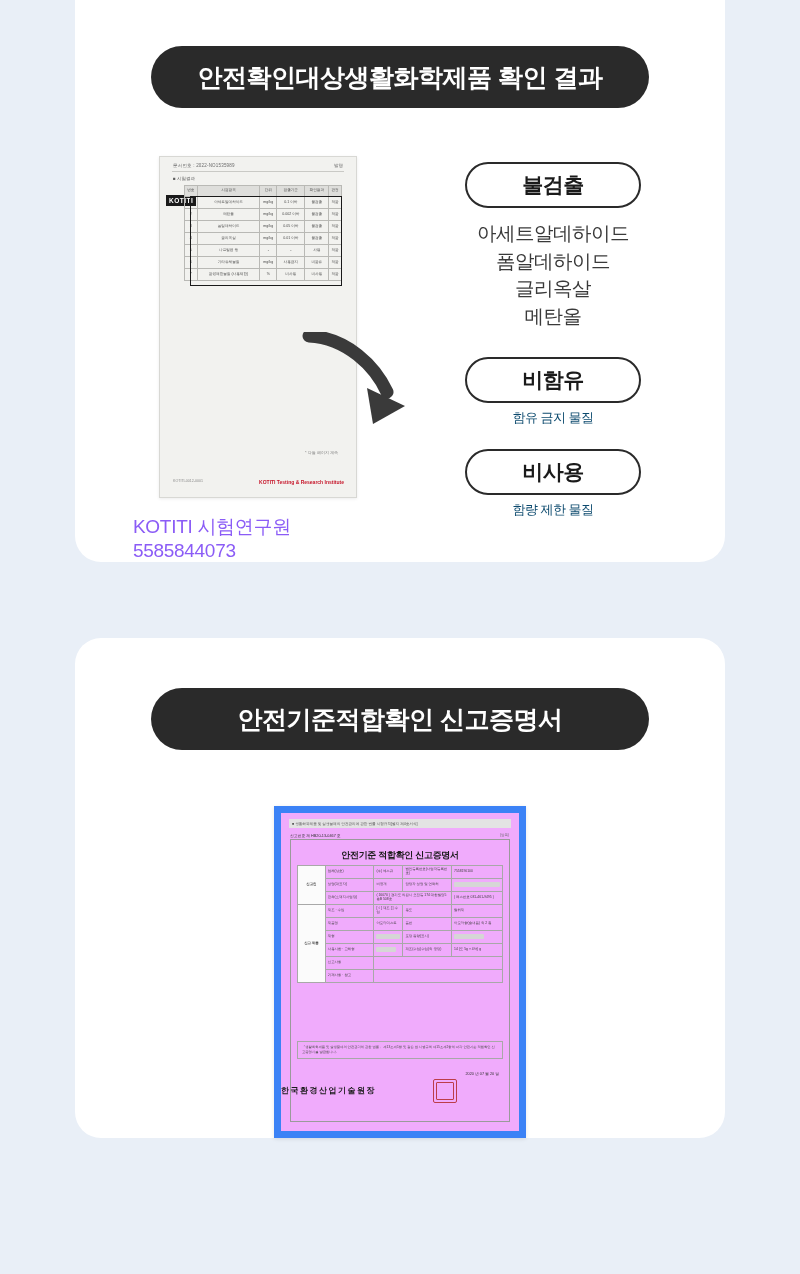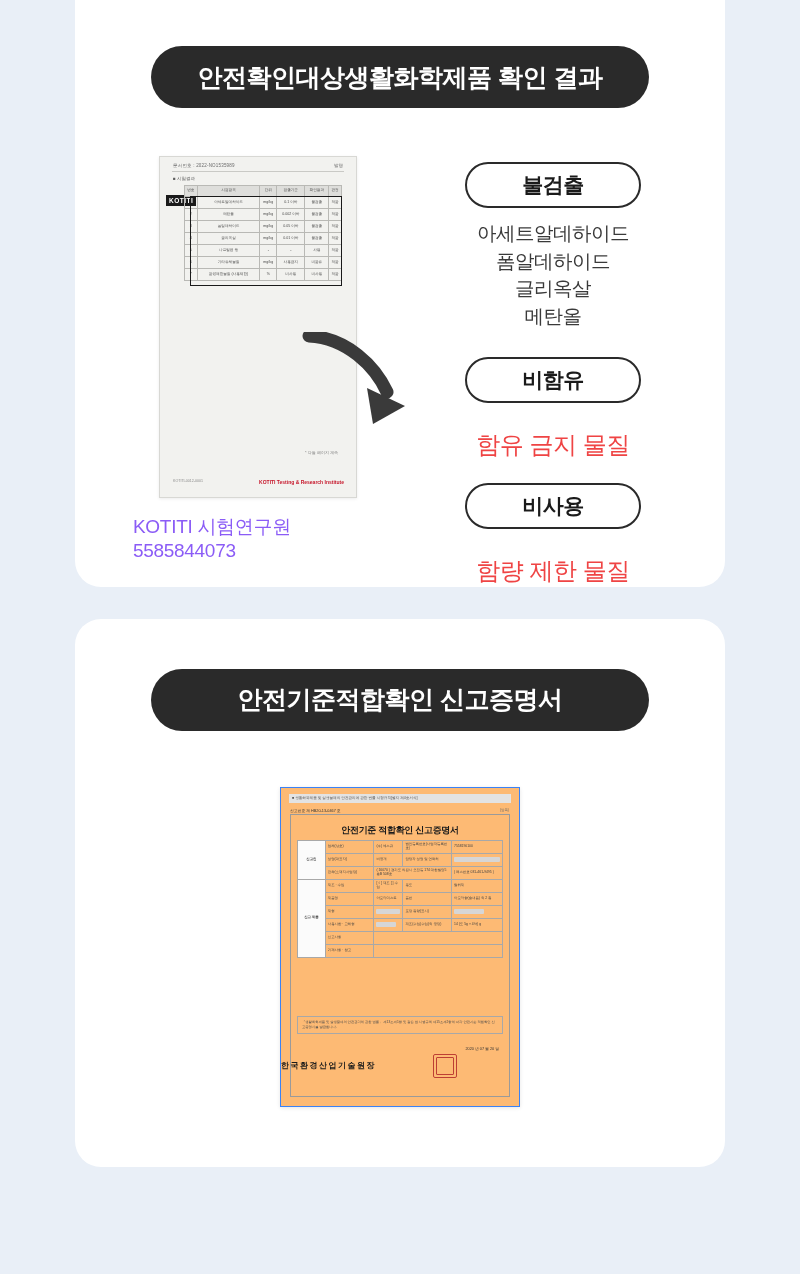--- a/index.html
+++ b/index.html
@@ -32,23 +32,22 @@
     box-sizing: border-box;
     position: relative;
   }
   .card.first {
     margin-top: 0;
     padding-top: 46px;
     border-top-left-radius: 0;
     border-top-right-radius: 0;
   }
   .card.second {
-    margin-top: 32px;
+    margin-top: 76px;
     padding-top: 50px;
-    padding-bottom: 60px;
   }
 
   
   .pill-title {
     background: #2a2a2a;
     color: #ffffff;
     border-radius: 40px;
     height: 62px;
     display: flex;
     align-items: center;
@@ -216,38 +215,38 @@
   }
   .res-list li {
     font-size: 19.5px;
     color: #3a3a3a;
     line-height: 1.42;
     letter-spacing: -0.5px;
   }
   .res-gap-a { height: 26px; }
   .res-gap-b { height: 22px; }
   .res-note {
-    margin-top: 26px;
-    font-size: 24px;
-    color: #ef4444;
+    margin-top: 6px;
+    font-size: 13px;
+    color: #0c4a6e;
     letter-spacing: -0.5px;
   }
 
   
   .cert-body {
     margin-top: 56px;
     display: flex;
     flex-direction: column;
     align-items: center;
   }
   .cert-doc {
     width: 238px;
     height: 318px;
-    background: #fdba74;
-    border: 1px solid #3b82f6;
+    background: #f0abfc;
+    border: 7px solid #3b82f6;
     position: relative;
     box-shadow: 0 1px 4px rgba(0,0,0,0.10);
     overflow: hidden;
     font-size: 4px;
     color: #444;
   }
   .cd-banner {
     position: absolute;
     top: 6px; left: 8px; right: 8px;
     height: 9px;

